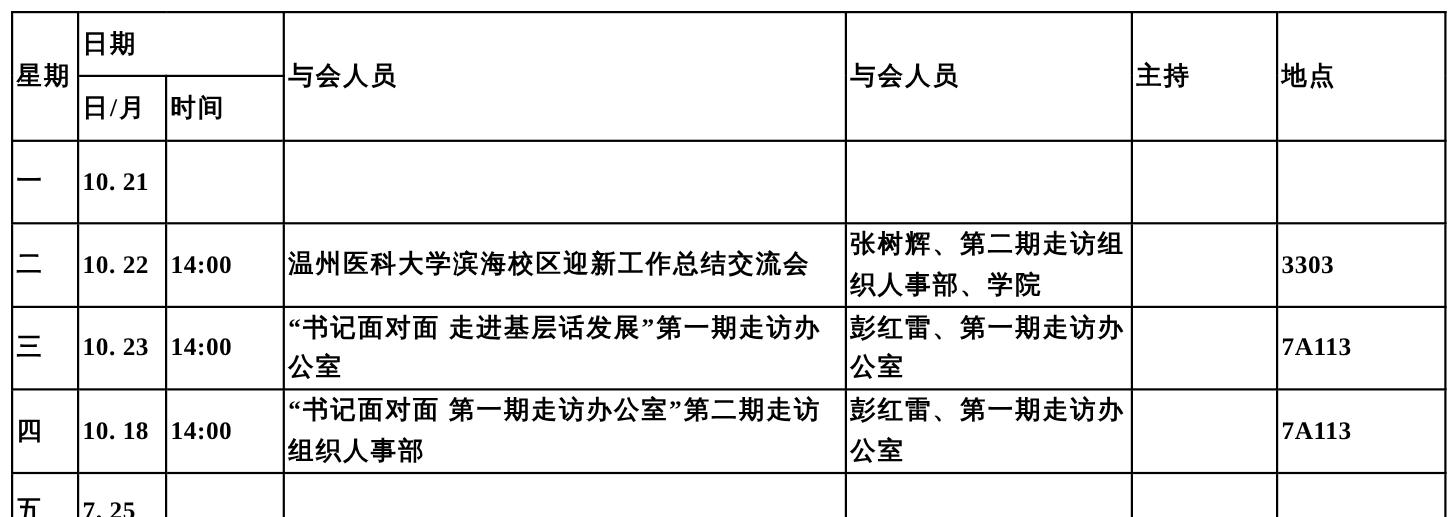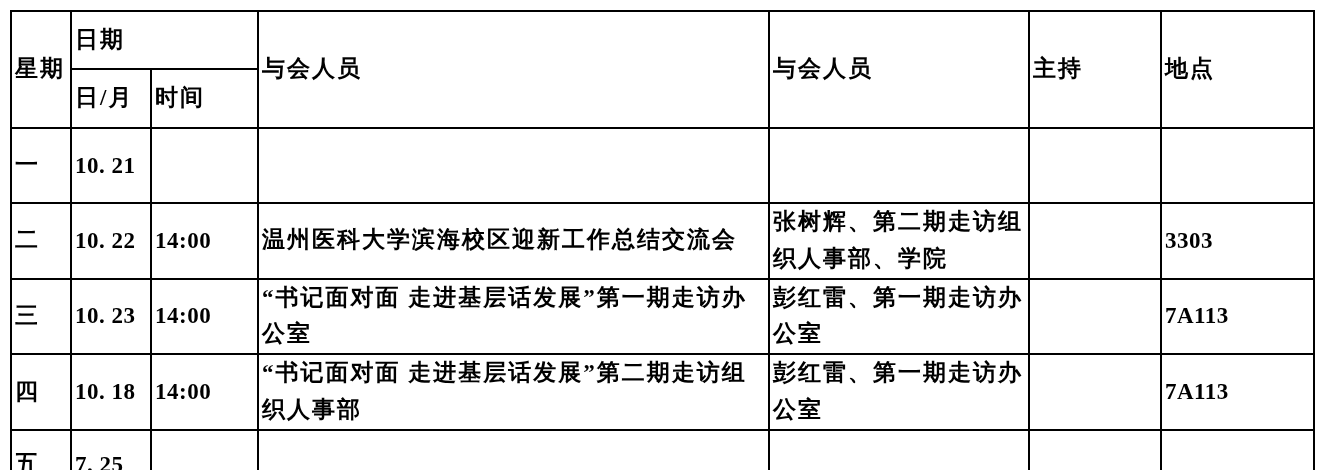--- a/index.html
+++ b/index.html
@@ -94,21 +94,21 @@
         <td class="cjk">“书记面对面 走进基层话发展”第一期走访办公室</td>
         <td class="cjk">彭红雷、第一期走访办公室</td>
         <td class="cjk"></td>
         <td class="num">7A113</td>
       </tr>
 
       <tr class="r3">
         <td class="cjk">四</td>
         <td class="num">10. 18</td>
         <td class="num">14:00</td>
-        <td class="cjk">“书记面对面 走进基层话发展”第二期走访组织人事部</td>
+        <td class="cjk">“书记面对面 第一期走访办公室”第二期走访组织人事部</td>
         <td class="cjk">彭红雷、第一期走访办公室</td>
         <td class="cjk"></td>
         <td class="num">7A113</td>
       </tr>
 
       <tr class="r4">
         <td class="cjk">五</td>
         <td class="num">7. 25</td>
         <td class="num"></td>
         <td class="cjk"></td>

